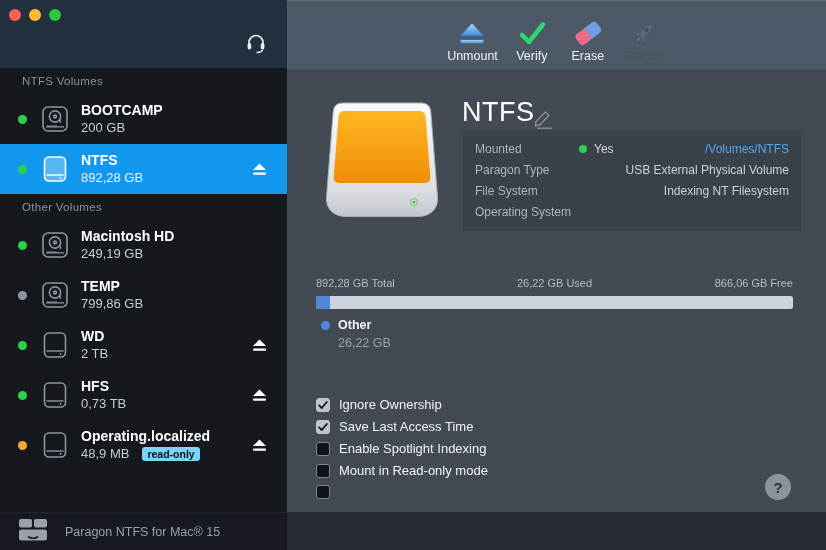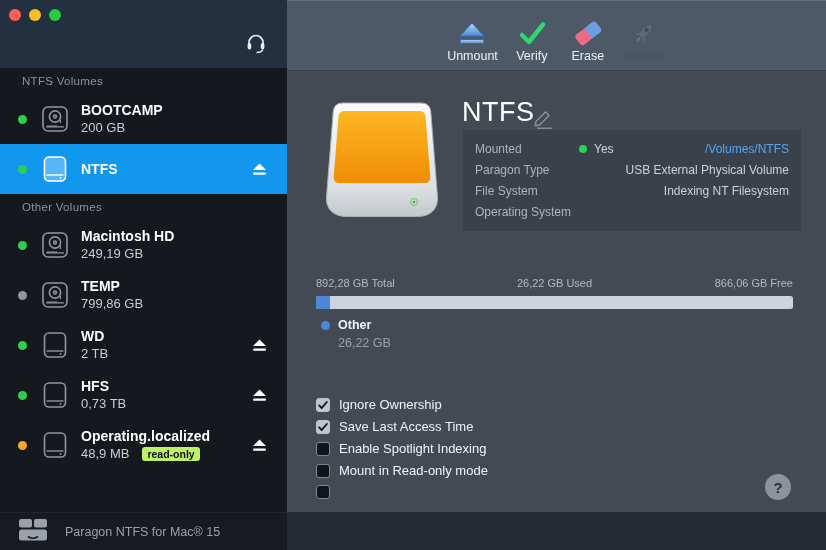--- a/index.html
+++ b/index.html
@@ -19,21 +19,21 @@
   .row.selected { background:#1297ef; }
   .dot { width:9px; height:9px; border-radius:50%; flex:0 0 9px; background:#555; }
   .vicon { flex:0 0 28px; margin:0 12px 0 14px; color:#8f969e; display:flex; justify-content:center; }
   .row.selected .vicon { color:#fff; }
   .row.selected .vicon .body { fill:rgba(255,255,255,.30); }
   .vtext { flex:1; line-height:17px; }
   .vname { display:block; font-size:14px; font-weight:600; color:#fff; }
   .vsize-line { display:flex; align-items:center; }
   .vsize { font-size:13px; color:#c7ccd2; }
   .row.selected .vsize { color:#ecf5fd; }
-  .badge { background:#bef264; color:#0b0d10; font-size:10.5px; font-weight:700; line-height:14px; padding:0 5px; border-radius:3px; margin-left:13px; }
+  .badge { background:#7dd3fc; color:#0b0d10; font-size:10.5px; font-weight:700; line-height:14px; padding:0 5px; border-radius:3px; margin-left:13px; }
   .eject-btn { margin-left:auto; background:none; border:none; color:#fff; cursor:pointer; display:flex; padding:2px; }
   .sidebar-footer { height:38px; flex:0 0 38px; background:#171a21; border-top:1px solid rgba(255,255,255,.05); display:flex; align-items:center; padding-left:18px; gap:17px; color:#9aa1a9; }
   .sidebar-footer .app-label { font-size:12.5px; }
 
   
   .main { flex:1; display:flex; flex-direction:column; }
   .toolbar { height:71px; flex:0 0 71px; background:#4d5967; border-top:1px solid rgba(255,255,255,.14); border-bottom:1px solid #394049; display:flex; justify-content:center; align-items:flex-end; gap:4px; padding-bottom:5px; }
   .tb { background:none; border:none; display:flex; flex-direction:column; align-items:center; gap:3px; min-width:52px; cursor:pointer; padding:2px 4px; }
   .tb .tb-icon { height:27px; display:flex; align-items:flex-end; }
   .tb .tb-label { font-size:12.5px; color:#eef1f4; }
@@ -133,20 +133,23 @@
         <span class="dot" style="background: rgb(42, 209, 78);"></span>
         <span class="vicon">
           <svg width="28" height="28" viewBox="0 0 28 28" fill="none" stroke="currentColor" stroke-width="1.6">
             <rect class="body" x="3.5" y="2" width="21" height="24" rx="4.5"></rect>
             <path d="M5.5,20 h17" stroke-width="1.4"></path>
             <circle cx="19.5" cy="23" r="0.9" fill="currentColor" stroke="none"></circle>
           </svg>
         </span>
         <span class="vtext">
           <span class="vname">NTFS</span>
+          <span class="vsize-line">
+              <span class="vsize">892,28 GB</span>
+            </span>
         </span>
         <button class="eject-btn">
           <svg width="15" height="13" viewBox="0 0 15 13" fill="currentColor">
               <polygon points="7.5,0.5 14,7 1,7"></polygon>
               <rect x="1" y="9.5" width="13" height="2.2" rx="1"></rect>
             </svg>
         </button>
       </div>
 
       <div class="section-header">Other Volumes</div>

